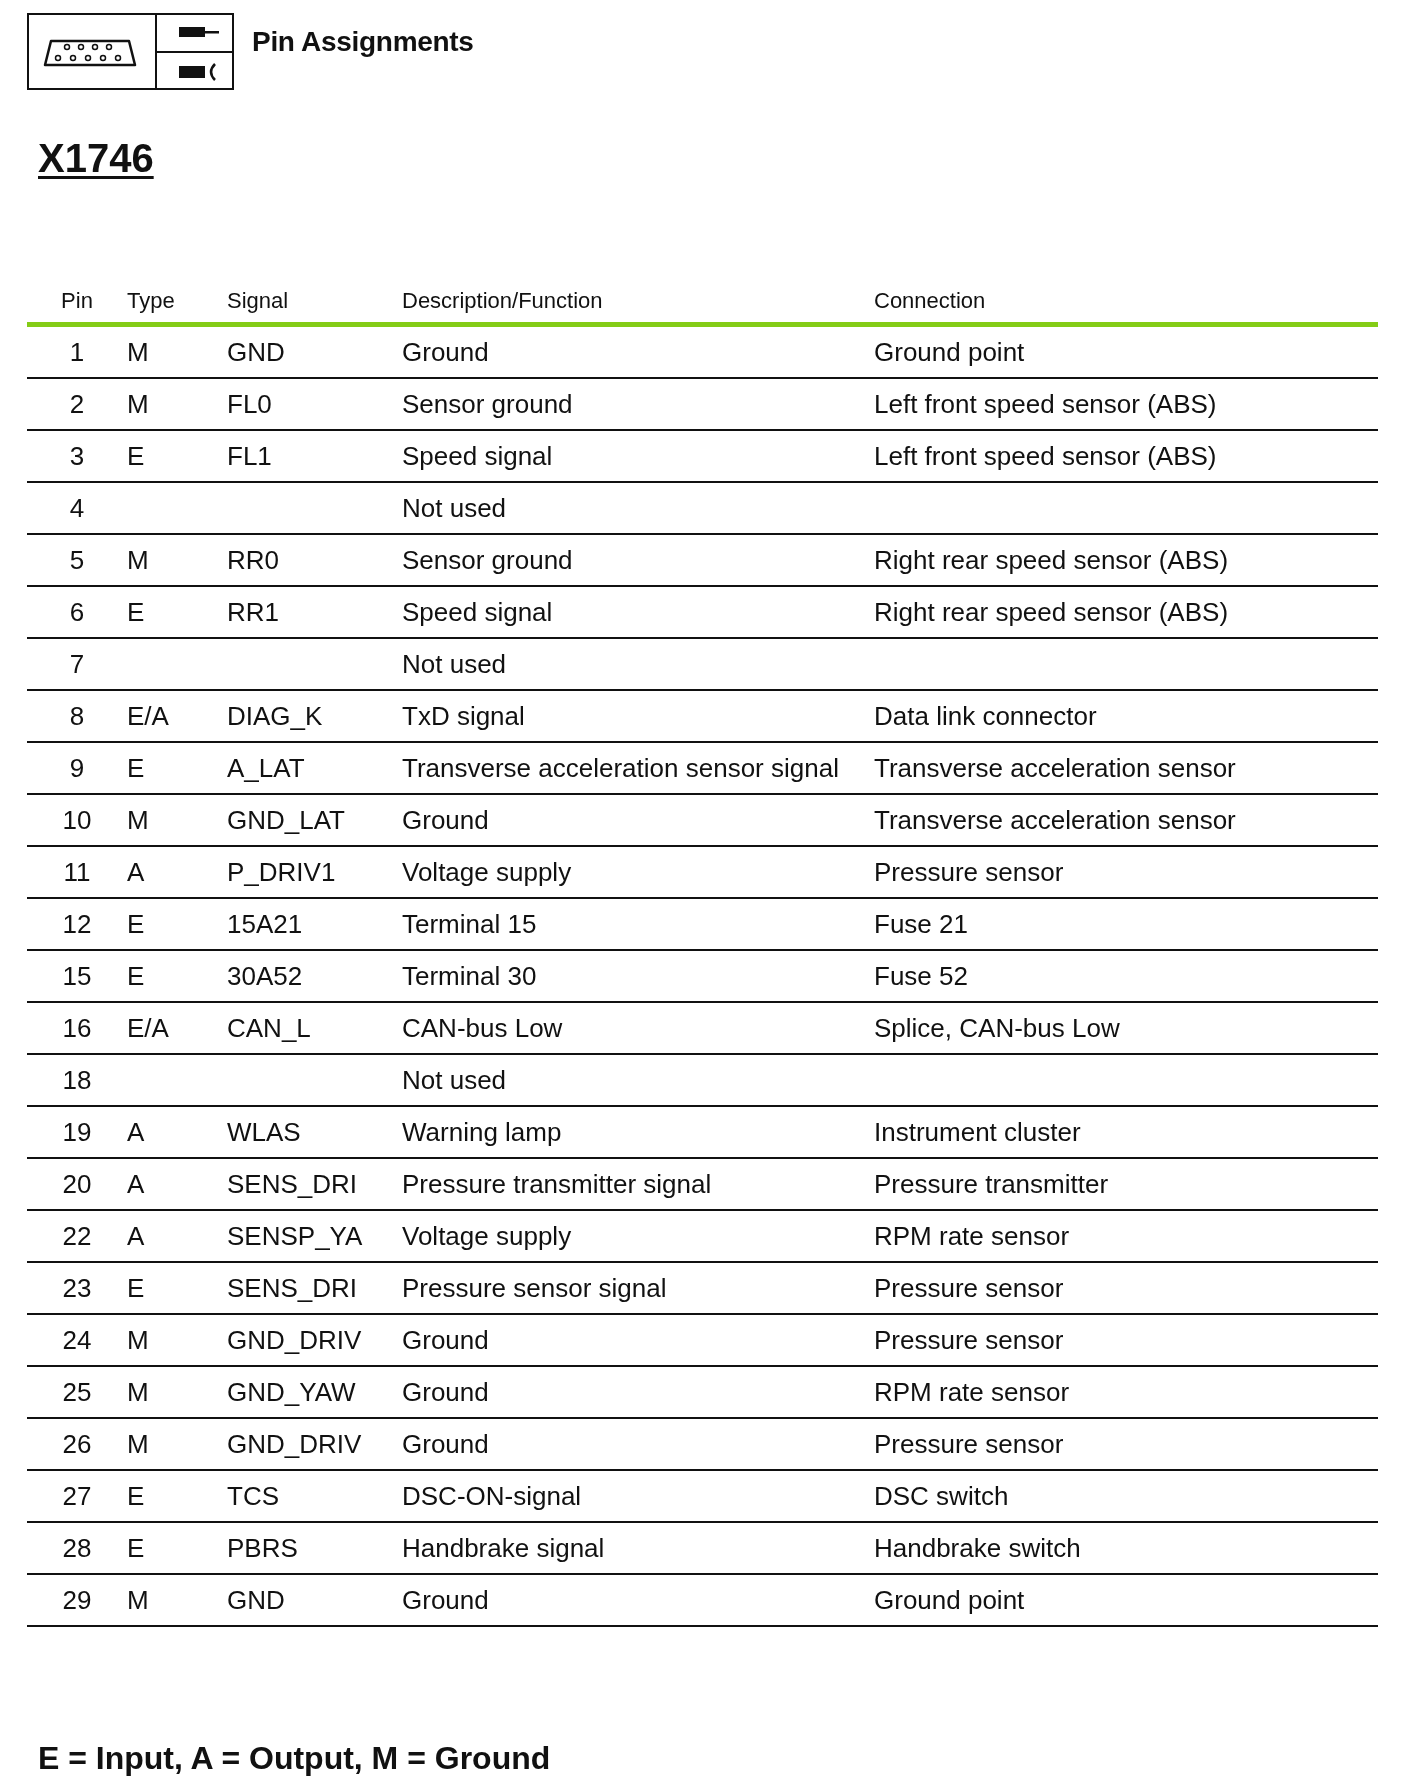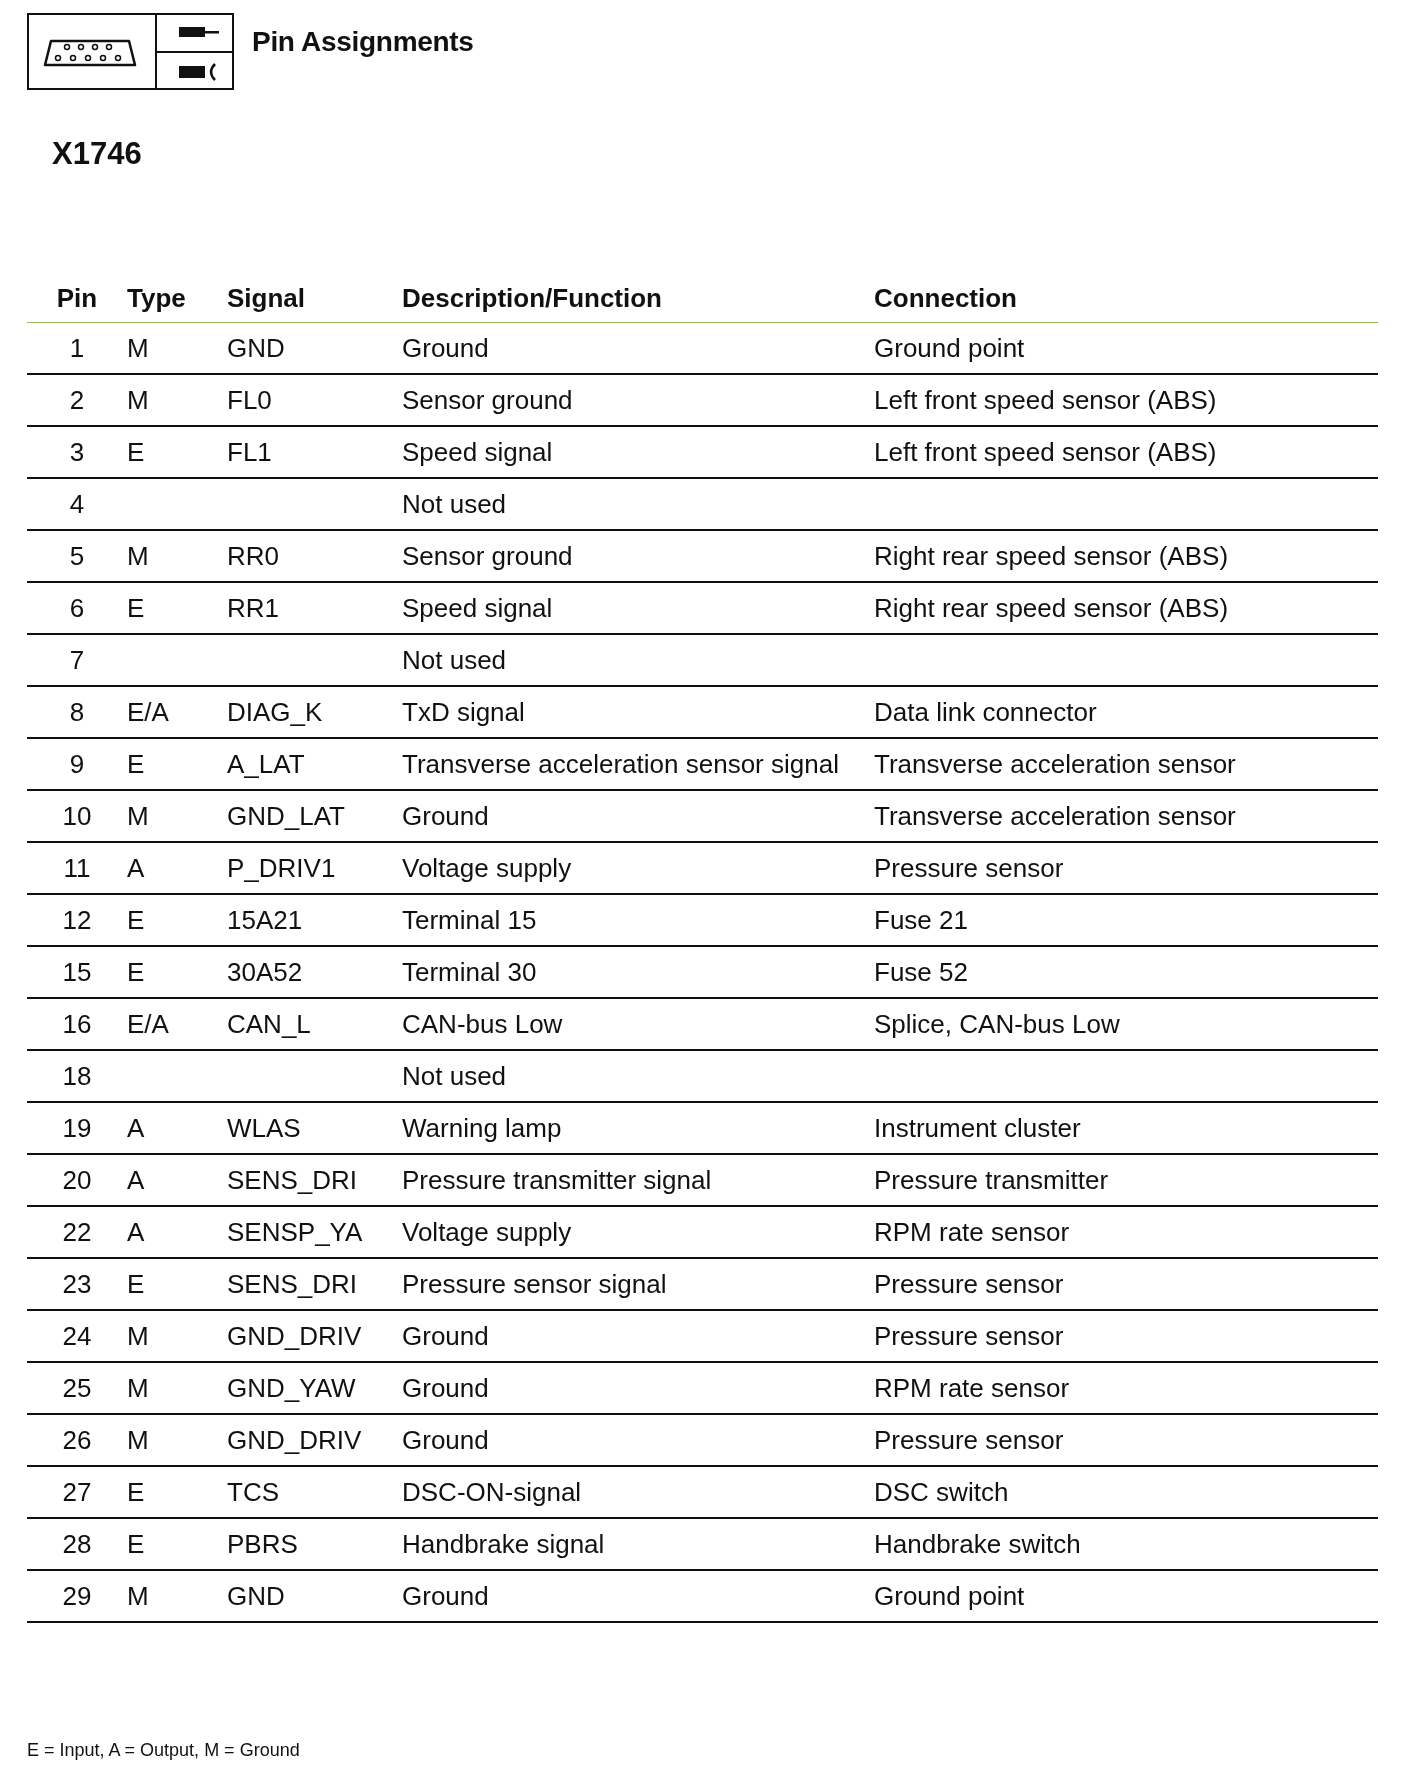--- a/index.html
+++ b/index.html
@@ -4,30 +4,30 @@
 <style>
   html, body { margin:0; padding:0; background:#fff; }
   body { width:1408px; height:1790px; position:relative; overflow:hidden;
          font-family:"Liberation Sans", sans-serif; color:#111; }
   .logo { position:absolute; left:27px; top:13px; width:207px; height:77px;
           border:2.5px solid #111; box-sizing:border-box; }
   .logo .left { position:absolute; left:0; top:0; width:126px; height:100%; border-right:2.5px solid #111; }
   .logo .right-top { position:absolute; left:128px; top:0; right:0; height:36px; border-bottom:2.5px solid #111; }
   .logo svg { position:absolute; }
   .title { position:absolute; left:252px; top:26px; font-size:28px; font-weight:bold; letter-spacing:-0.3px; }
-  .connector-id { position:absolute; left:52px; top:136px; font-size:31px; font-weight:bold; text-decoration-thickness:3px; text-underline-offset:4px; }
+  .connector-id { position:absolute; left:38px; top:136px; font-size:40px; font-weight:bold; text-decoration:underline; text-decoration-thickness:3px; text-underline-offset:4px; }
   table.pins { position:absolute; left:27px; top:272px; width:1351px; border-collapse:collapse; }
-  table.pins th { font-size:26px; font-weight:bold; text-align:left; padding:0 0 8px 0; height:42px; vertical-align:bottom; border-bottom:1px solid #84cc16; }
+  table.pins th { font-size:22px; font-weight:normal; text-align:left; padding:0 0 8px 0; height:42px; vertical-align:bottom; border-bottom:5px solid #84cc16; }
   table.pins td { font-size:26px; padding:8px 0 8px 0; vertical-align:top; border-bottom:2.5px solid #111; line-height:34px; }
   .c-pin { width:100px; text-align:center !important; }
   .c-type { width:100px; text-align:left; }
   .c-sig { width:167px; text-align:left; }
   .c-desc { width:472px; padding-left:8px !important; }
   .c-conn { padding-left:0; }
-  .legend { position:absolute; left:27px; top:1740px; font-size:18px; }
+  .legend { position:absolute; left:38px; top:1740px; font-size:32px;font-weight:bold; }
 </style>
 </head>
 <body>
 
 <div class="logo">
   <div class="left">
     <svg width="122" height="72" viewBox="0 0 122 72">
       <path d="M22 26 L100 26 L106 50 L16 50 Z" fill="none" stroke="#111" stroke-width="2.5" stroke-linejoin="round"></path>
       <circle cx="38" cy="32" r="2.5" fill="none" stroke="#111" stroke-width="1.5"></circle>
       <circle cx="52" cy="32" r="2.5" fill="none" stroke="#111" stroke-width="1.5"></circle>

